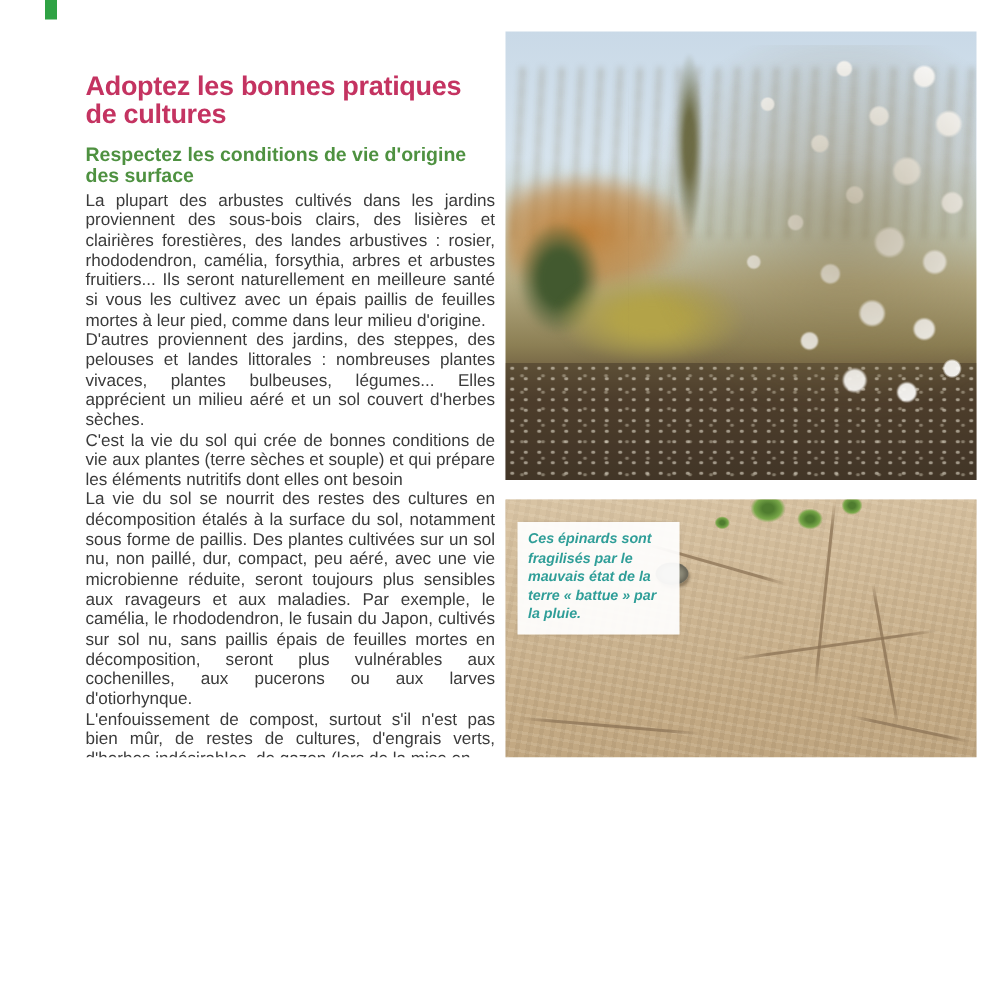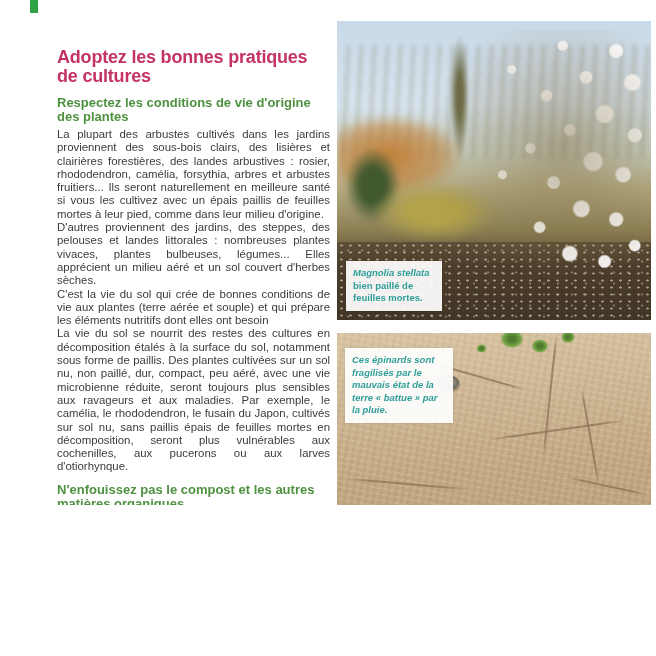--- a/index.html
+++ b/index.html
@@ -95,47 +95,43 @@
 <body>
 
 <div class="page">
 
   <div class="corner-tab"></div>
 
   <div class="article">
     <h1>Adoptez les bonnes pratiques de cultures</h1>
 
     <section>
-      <h2>Respectez les conditions de vie d'origine des plantes</h2>
+      <h2>Respectez les conditions de vie d'origine des surface</h2>
       <p>La plupart des arbustes cultivés dans les jardins proviennent des sous-bois clairs, des lisières et clairières forestières, des landes arbustives : rosier, rhododendron, camélia, forsythia, arbres et arbustes fruitiers... Ils seront naturellement en meilleure santé si vous les cultivez avec un épais paillis de feuilles mortes à leur pied, comme dans leur milieu d'origine.</p>
       <p>D'autres proviennent des jardins, des steppes, des pelouses et landes littorales : nombreuses plantes vivaces, plantes bulbeuses, légumes... Elles apprécient un milieu aéré et un sol couvert d'herbes sèches.</p>
     </section>
 
     <section>
-      <p>C'est la vie du sol qui crée de bonnes conditions de vie aux plantes (terre aérée et souple) et qui prépare les éléments nutritifs dont elles ont besoin</p>
+      <p>C'est la vie du sol qui crée de bonnes conditions de vie aux plantes (terre sèches et souple) et qui prépare les éléments nutritifs dont elles ont besoin</p>
       <p>La vie du sol se nourrit des restes des cultures en décomposition étalés à la surface du sol, notamment sous forme de paillis. Des plantes cultivées sur un sol nu, non paillé, dur, compact, peu aéré, avec une vie microbienne réduite, seront toujours plus sensibles aux ravageurs et aux maladies. Par exemple, le camélia, le rhododendron, le fusain du Japon, cultivés sur sol nu, sans paillis épais de feuilles mortes en décomposition, seront plus vulnérables aux cochenilles, aux pucerons ou aux larves d'otiorhynque.</p>
     </section>
 
     <section>
-      <h2>N'enfouissez pas le compost et les autres matières organiques</h2>
       <p>L'enfouissement de compost, surtout s'il n'est pas bien mûr, de restes de cultures, d'engrais verts, d'herbes indésirables, de gazon (lors de la mise en</p>
     </section>
   </div>
 
   <figure class="photo photo1" style="margin:0">
     <div class="p1-trees"></div>
     <div class="p1-talltree"></div>
     <div class="p1-orange"></div>
     <div class="p1-bush"></div>
     <div class="p1-grass"></div>
     <div class="p1-mulch"></div>
     <div class="p1-blossoms"></div>
-    <figcaption class="caption cap1">
-      <span class="ital">Magnolia stellata</span><span> bien paillé de feuilles mortes.</span>
-    </figcaption>
   </figure>
 
   <figure class="photo photo2" style="margin:0">
     <div class="crack v" style="left:212px; top:0;  height:125px; transform:rotate(6deg);"></div>
     <div class="crack v" style="left:252px; top:55px; height:95px; transform:rotate(-10deg);"></div>
     <div class="crack" style="left:150px; top:96px;  width:140px; transform:rotate(-8deg);"></div>
     <div class="crack" style="left:10px;  top:150px; width:120px; transform:rotate(5deg);"></div>
     <div class="crack" style="left:90px;  top:42px;  width:100px; transform:rotate(16deg);"></div>
     <div class="crack" style="left:230px; top:152px; width:80px;  transform:rotate(12deg);"></div>
     <div class="crack" style="left:40px;  top:230px; width:150px; height:2.5px; transform:rotate(-14deg);"></div>

